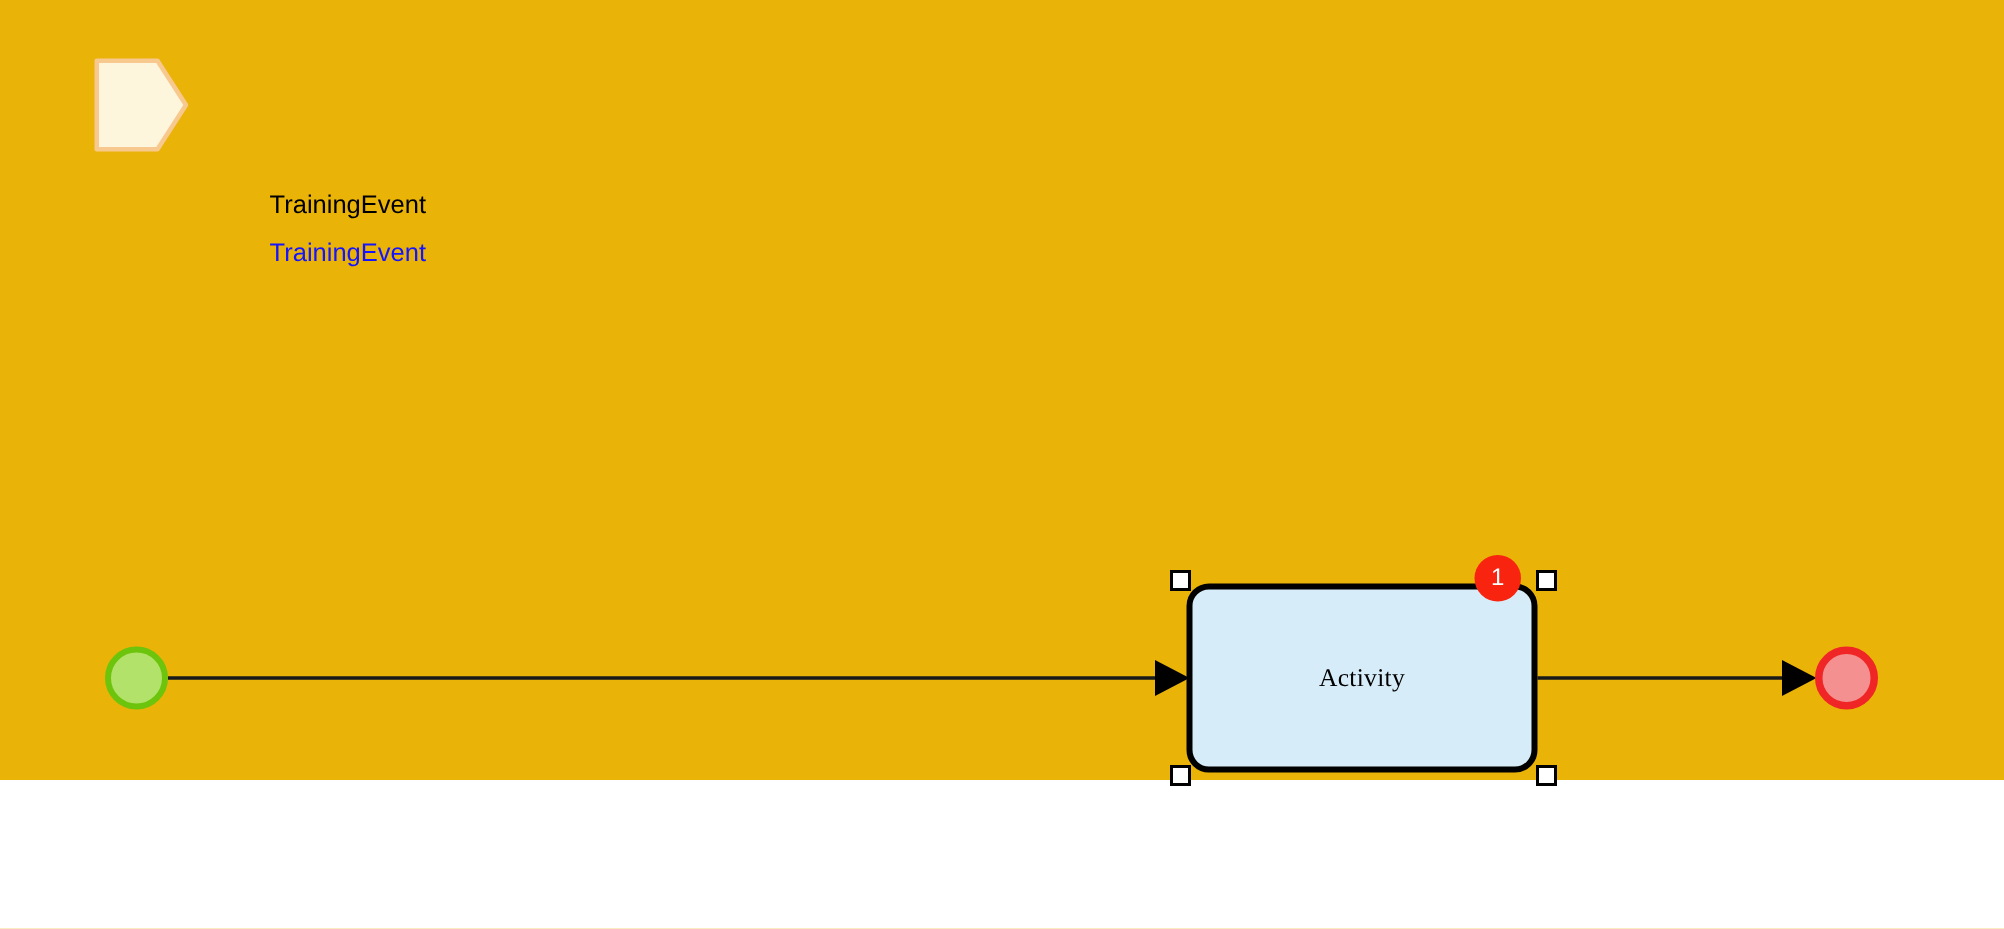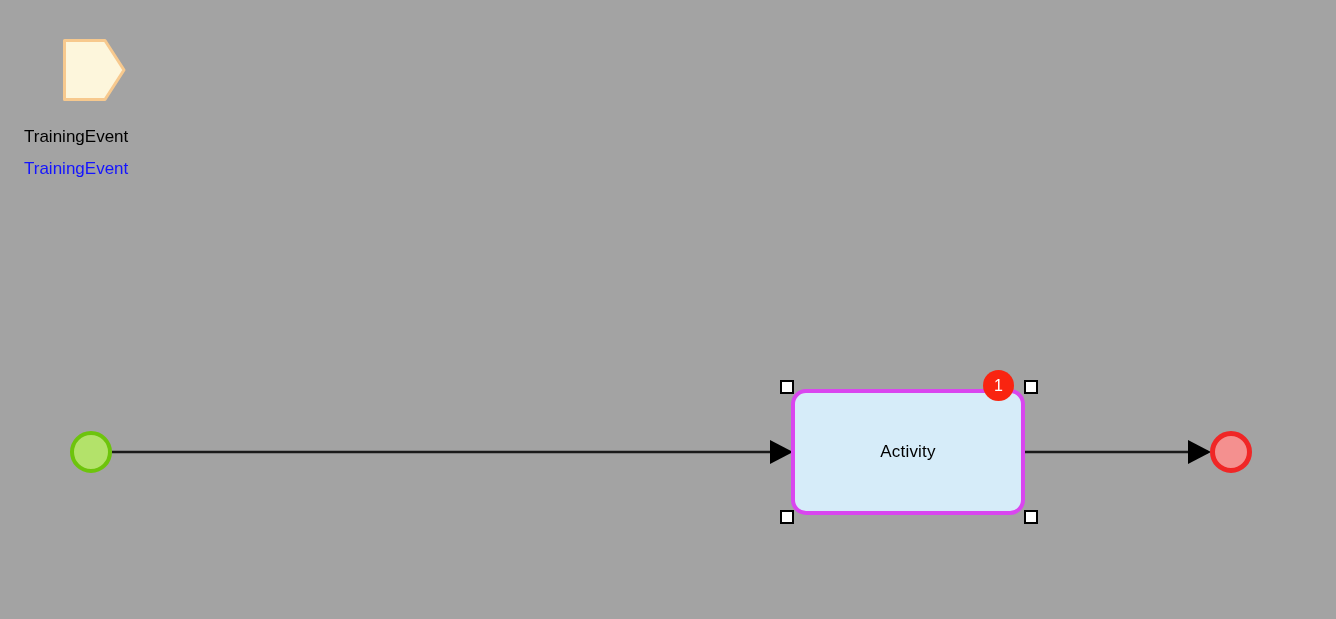--- a/index.html
+++ b/index.html
@@ -13,22 +13,23 @@
     position: relative;
     overflow: hidden;
     font-family: "Liberation Sans", sans-serif;
     -webkit-font-smoothing: antialiased;
   }
   #canvas {
     position: absolute;
     left: 0;
     top: 0;
     width: 1336px;
-    height: 619px;
-    background: #a3a3a3;
+    height: 520px;
+    background: #eab308;
+    text-align: right;
   }
   .layer {
     position: absolute;
     left: 0;
     top: 0;
     width: 1336px;
     height: 619px;
   }
 
   
@@ -64,25 +65,26 @@
 
   
   .task-node {
     position: absolute;
     left: 791px;
     top: 389px;
     width: 234px;
     height: 126px;
     box-sizing: border-box;
     background: #d6ecf9;
-    border: 4px solid #d946ef;
+    border: 4px solid #000000;
     border-radius: 15px;
     display: flex;
     align-items: center;
     justify-content: center;
+    font-family: Liberation Serif, serif;
   }
   .task-label {
     font-size: 17px;
     color: #000000;
     letter-spacing: 0.2px;
   }
 
   
   .handle {
     position: absolute;

